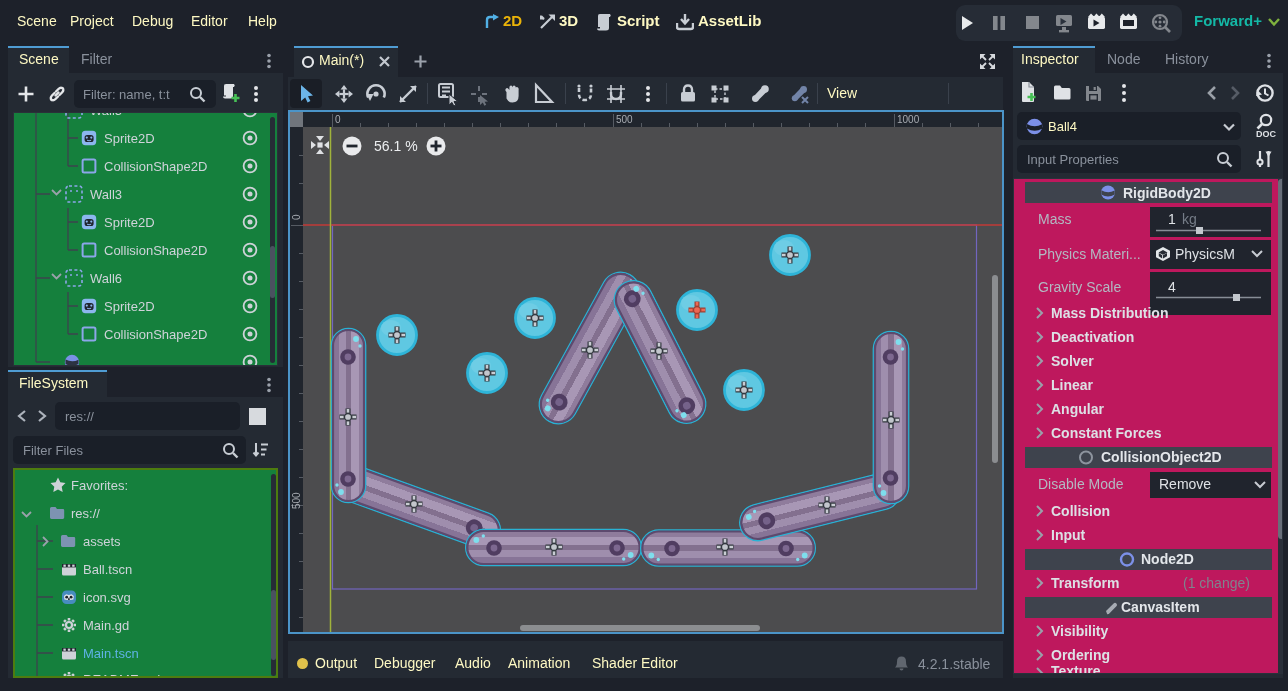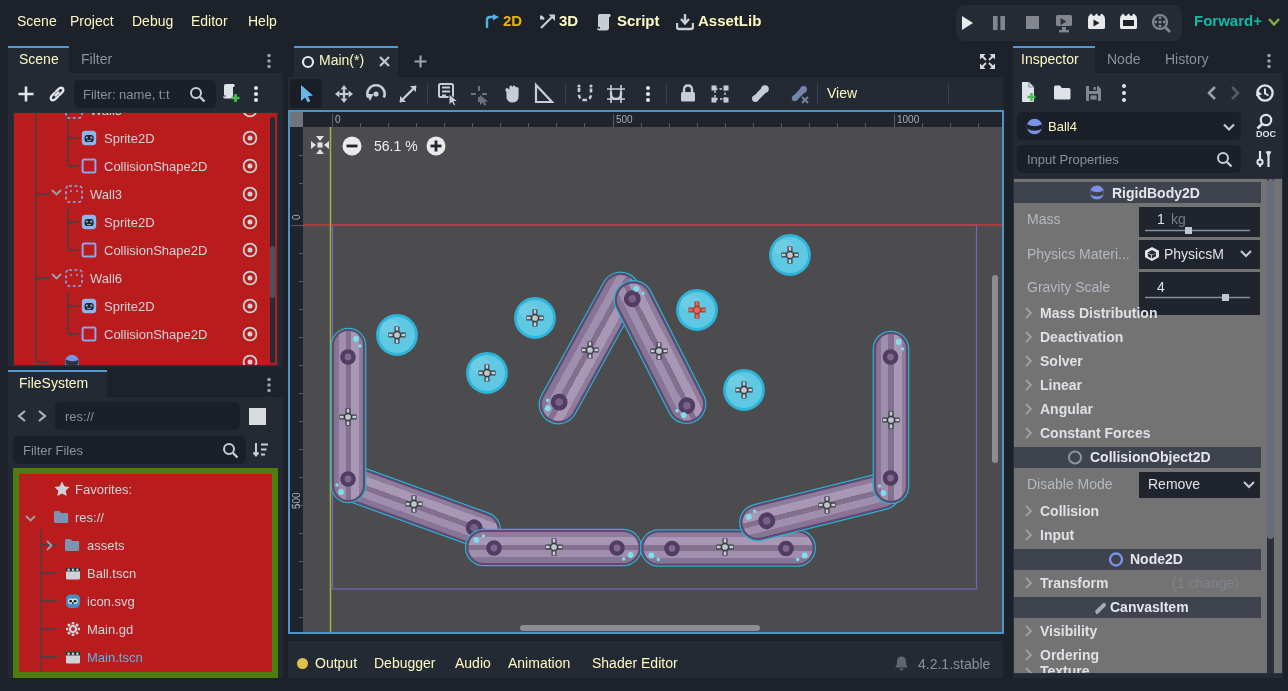--- a/index.html
+++ b/index.html
@@ -3,21 +3,21 @@
 <meta charset="utf-8">
 <style>
   * { margin:0; padding:0; box-sizing:border-box; }
   html,body { width:1288px; height:691px; background:#1d212a; overflow:hidden;
     font-family:"Liberation Sans", sans-serif; }
   .abs { position:absolute; }
   #stage { position:relative; width:1288px; height:691px; background:#1d212a; }
   .txt { color:#fef9c3; font-size:14px; white-space:nowrap; }
   .dim { color:#8a919c; }
   .panel { background:#242a33; }
-  .content { background:#b91c1c; }
+  .content { background:#15803d; }
   .bluetop { position:absolute; top:0; left:0; right:0; height:2px; background:#4f9cd3; }
 </style>
 </head>
 <body>
 <div id="stage">
 
   <div class="abs" style="left:0;top:0;width:1288px;height:46px;background:#1d212a;"></div>
   <div class="abs txt" style="left:17px;top:13px;">Scene</div>
   <div class="abs txt" style="left:70px;top:13px;">Project</div>
   <div class="abs txt" style="left:132px;top:13px;">Debug</div>
@@ -262,21 +262,21 @@
       <path d="M11 11 L15.5 15.5" stroke="#c8cdd4" stroke-width="2.4"></path>
     </svg>
   <svg class="abs" style="left:252px;top:442px;" width="18" height="16" viewBox="0 0 18 16">
       <g stroke="#c8cdd4" stroke-width="2">
         <path d="M4 1 V13"></path>
         <path d="M1.5 10.5 L4 13.5 L6.5 10.5" fill="none"></path>
         <path d="M9 2.5 H16 M9 7.5 H14.5 M9 12.5 H13"></path>
       </g>
     </svg>
 
-  <div class="abs content" style="left:13px;top:468px;width:265px;height:210px;border:6px solid #4d7c0f;overflow:hidden;" id="filetree">
+  <div class="abs content" style="left:13px;top:468px;width:265px;height:210px;border:2px solid #4d7c0f;overflow:hidden;" id="filetree">
     <svg width="265" height="210" viewBox="0 0 265 210" style="position:absolute;top:0;left:0;">
       <g stroke="#3c434d" stroke-width="1.3" fill="none">
         <path d="M22 55 V211"></path>
         <path d="M22 71 H38 M22 99 H38 M22 127 H38 M22 155 H38 M22 183 H38 M22 211 H38"></path>
       </g>
       <g font-size="13" fill="#cfd3da" font-family="Liberation Sans">
         <g transform="translate(0,15)">
             <use href="#f-star" x="35" y="-8"></use>
             <text x="56" y="5">Favorites:</text>
           </g>
@@ -797,21 +797,21 @@
       <path d="M11 11 L15.5 15.5" stroke="#c8cdd4" stroke-width="2.4"></path>
     </svg>
   <svg class="abs" style="left:1255px;top:150px;" width="20" height="19" viewBox="0 0 20 19">
       <g stroke="#dfe2e6" stroke-width="2.2" fill="none">
         <path d="M5 1 V17 M13.5 1 V17"></path>
       </g>
       <circle cx="5" cy="12" r="2.6" fill="#242a33" stroke="#dfe2e6" stroke-width="2"></circle>
       <path d="M10.5 1.5 H16.5 L13.5 7 Z" fill="#dfe2e6" stroke="none"></path>
     </svg>
 
-  <div class="abs" style="left:1013px;top:178px;width:270px;height:496px;background:#737373;border:1px solid #2a303a;overflow:hidden;" id="proplist">
+  <div class="abs" style="left:1013px;top:178px;width:270px;height:496px;background:#be185d;border:1px solid #2a303a;overflow:hidden;padding-left:11px;" id="proplist">
     <svg width="268" height="494" viewBox="0 0 268 494">
       <defs>
         <g id="caret">
             <path d="M0 0 L5 5 L0 10" stroke="#9aa1ab" stroke-width="2" fill="none"></path>
           </g>
       </defs>
 
       <rect x="125" y="28" width="121" height="30" fill="#20242d"></rect>
       <rect x="125" y="61" width="121" height="29" fill="#20242d"></rect>
       <rect x="125" y="93" width="121" height="43" fill="#20242d"></rect>

